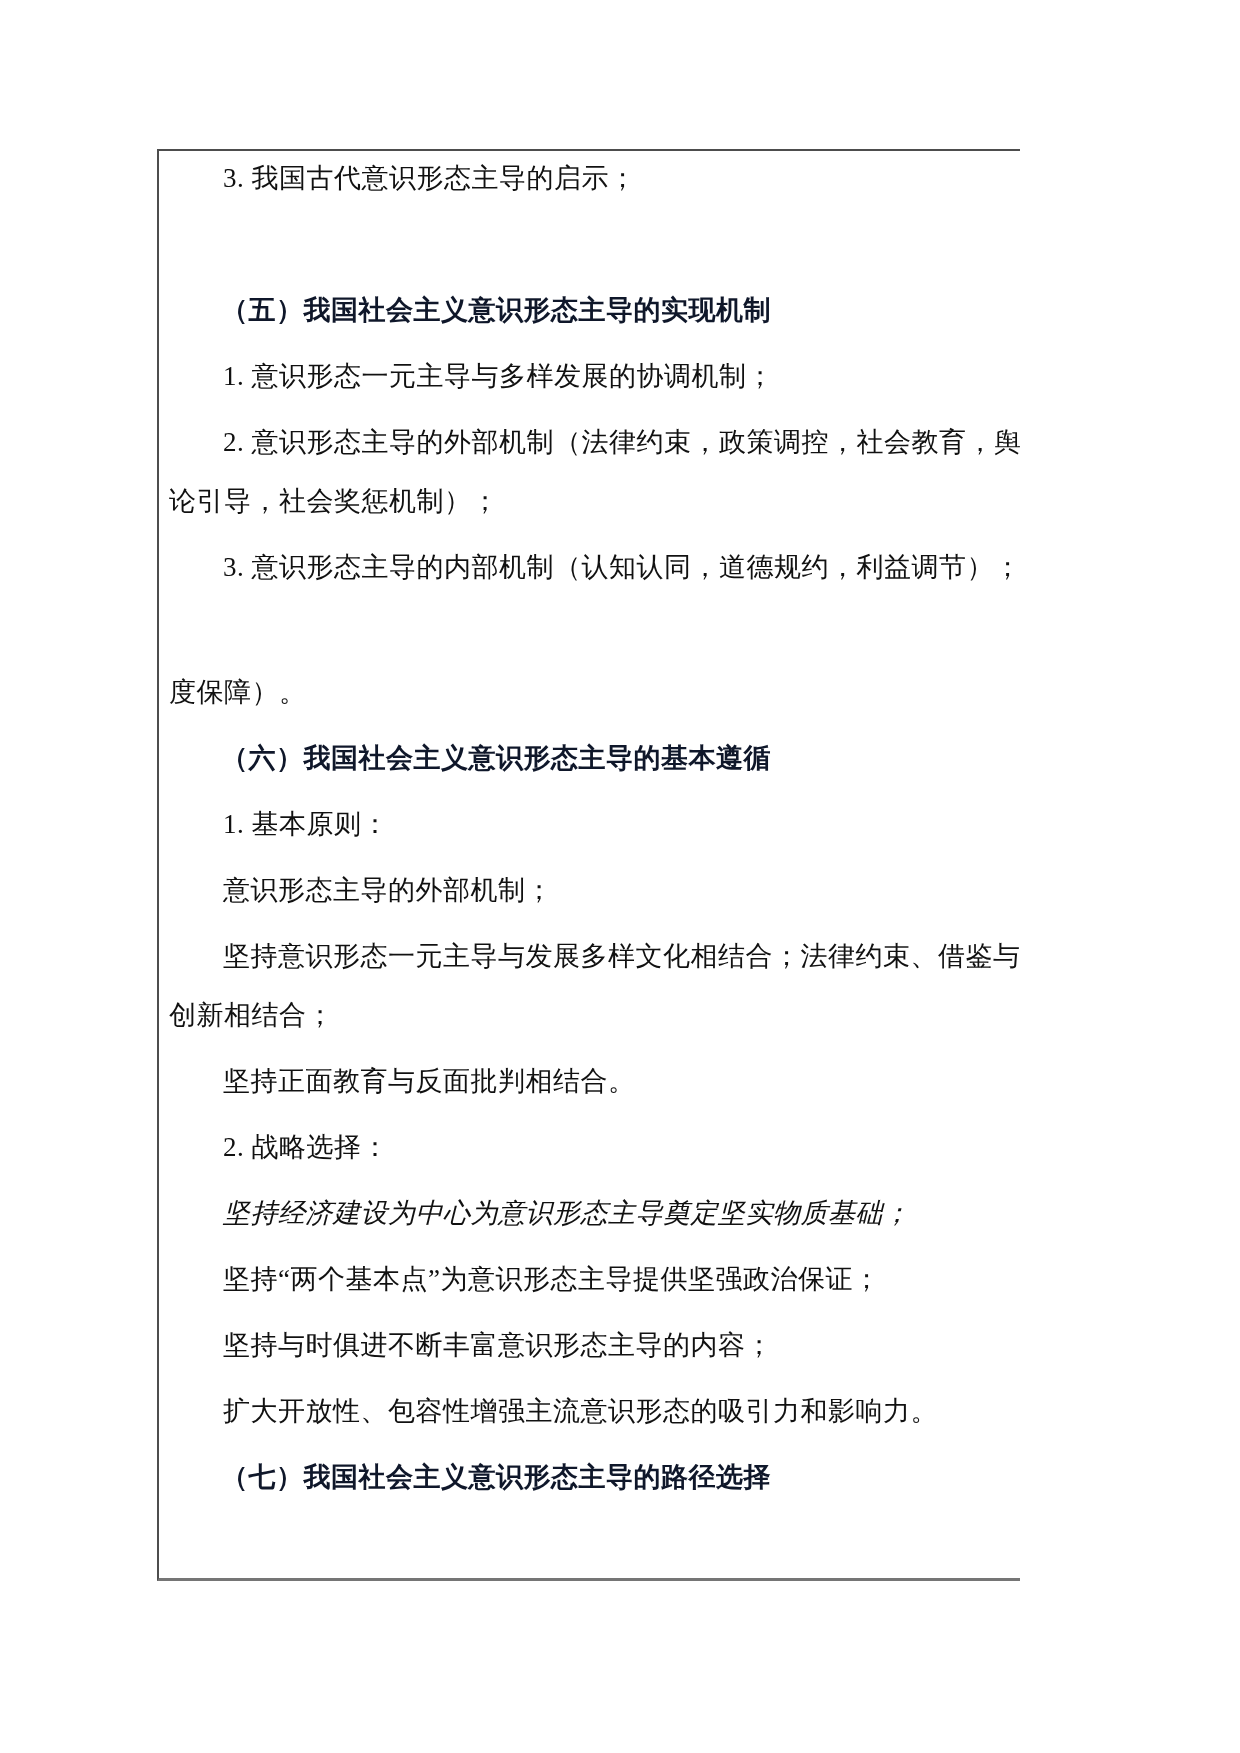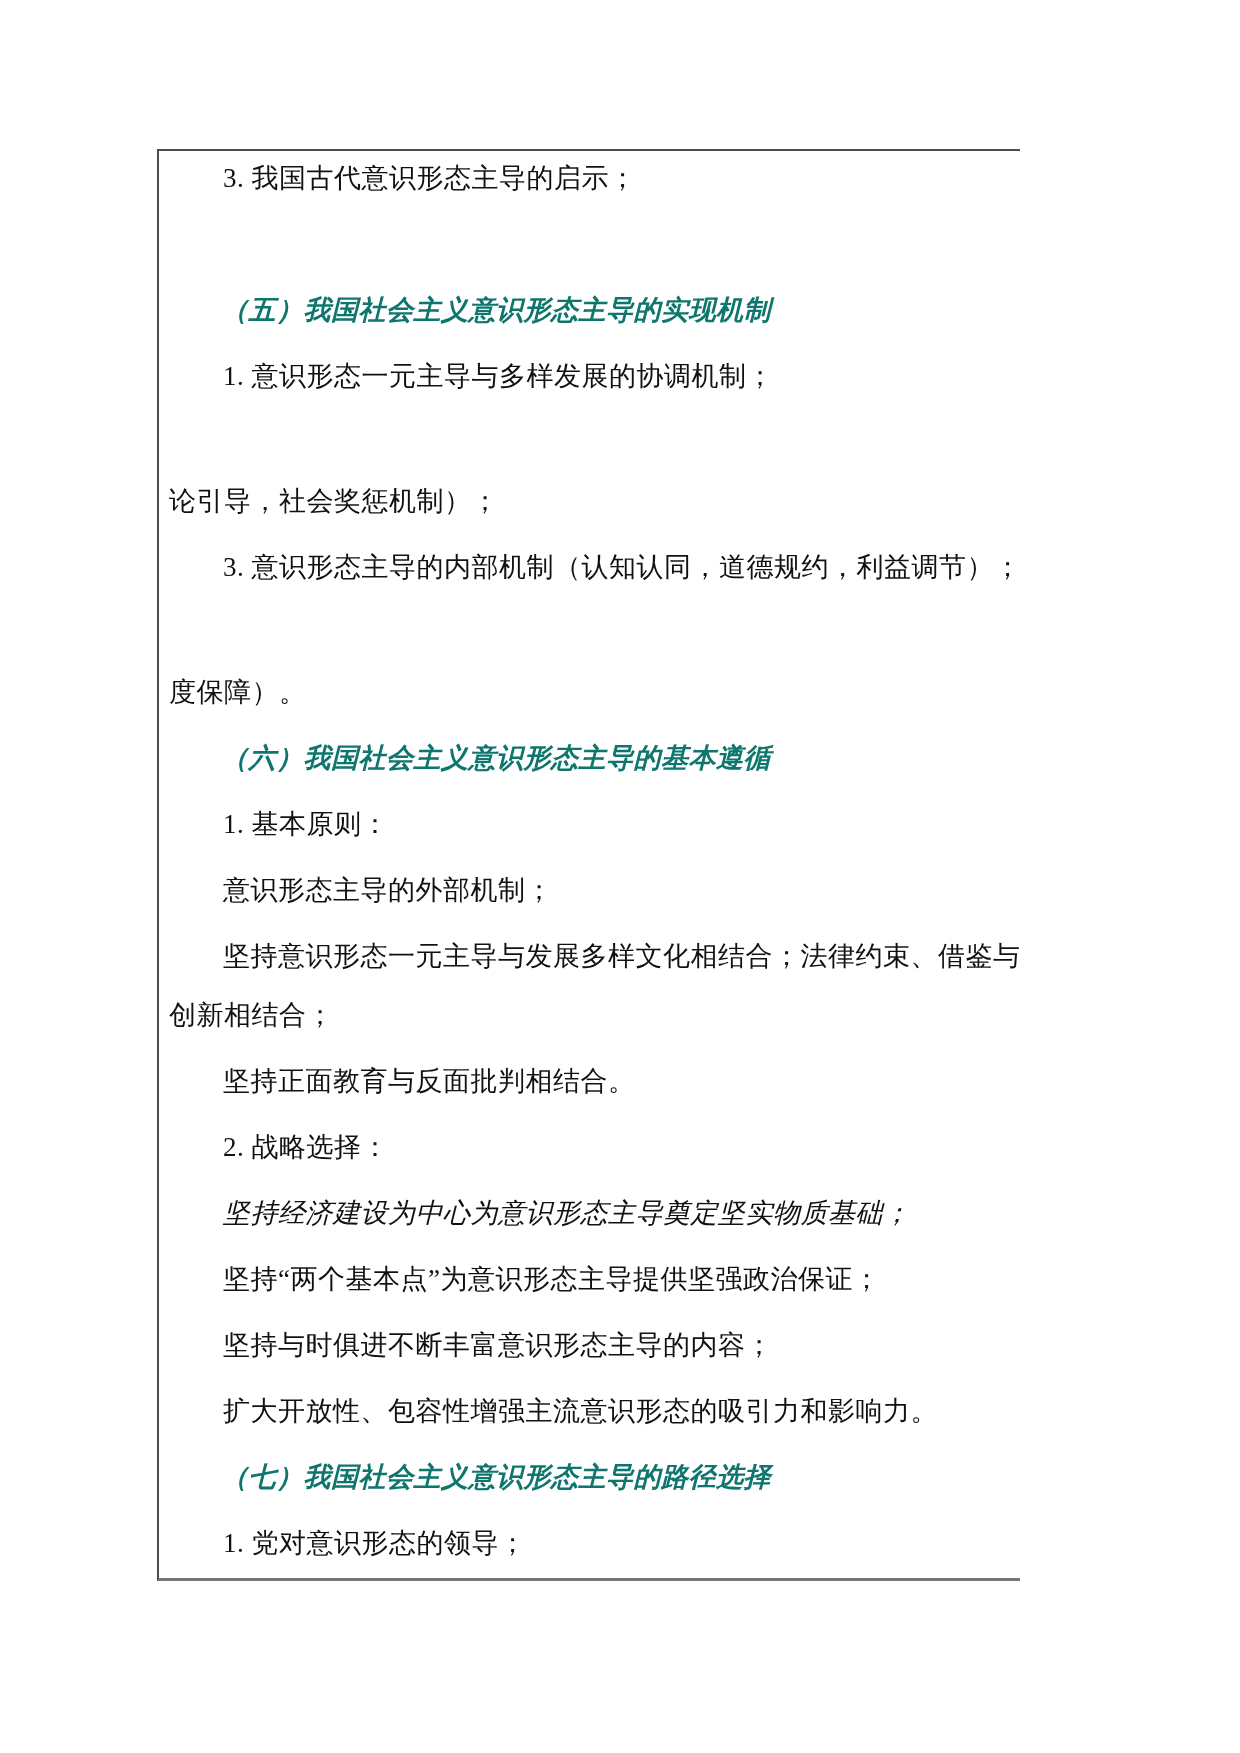--- a/index.html
+++ b/index.html
@@ -43,46 +43,45 @@
     white-space: nowrap;
     letter-spacing: 0.5px;
     color: #111111;
   }
   .doc-line.indent {
     padding-left: 54px;
   }
   .doc-line.heading {
     padding-left: 52px;
     font-weight: bold;
-    color: #0f766e;
-    font-style: italic;
+    color: #0f172a;
   }
   .doc-line.wrap {
     padding-left: 0;
   }
 </style>
 </head>
 <body>
 
 <div id="canvas">
   <div id="frame"></div>
   <div id="lines">
       <div class="doc-line indent" style="top: 159px;">3. 我国古代意识形态主导的启示；</div>
       <div class="doc-line heading" style="top: 291px;">（五）我国社会主义意识形态主导的实现机制</div>
       <div class="doc-line indent" style="top: 357px;">1. 意识形态一元主导与多样发展的协调机制；</div>
+      <div class="doc-line indent" style="top: 423px;">2. 意识形态主导的外部机制（法律约束，政策调控，社会教育，舆</div>
       <div class="doc-line wrap" style="top: 482px;">论引导，社会奖惩机制）；</div>
       <div class="doc-line indent" style="top: 548px;">3. 意识形态主导的内部机制（认知认同，道德规约，利益调节）；</div>
       <div class="doc-line wrap" style="top: 673px;">度保障）。</div>
       <div class="doc-line heading" style="top: 739px;">（六）我国社会主义意识形态主导的基本遵循</div>
       <div class="doc-line indent" style="top: 805px;">1. 基本原则：</div>
       <div class="doc-line indent" style="top: 871px;">意识形态主导的外部机制；</div>
       <div class="doc-line indent" style="top: 937px;">坚持意识形态一元主导与发展多样文化相结合；法律约束、借鉴与</div>
       <div class="doc-line wrap" style="top: 996px;">创新相结合；</div>
       <div class="doc-line indent" style="top: 1062px;">坚持正面教育与反面批判相结合。</div>
       <div class="doc-line indent" style="top: 1128px;">2. 战略选择：</div>
       <div class="doc-line indent" style="top: 1194px; font-style: italic;">坚持经济建设为中心为意识形态主导奠定坚实物质基础；</div>
       <div class="doc-line indent" style="top: 1326px;">坚持与时俱进不断丰富意识形态主导的内容；</div>
       <div class="doc-line indent" style="top: 1260px;">坚持“两个基本点”为意识形态主导提供坚强政治保证；</div>
       <div class="doc-line indent" style="top: 1392px;">扩大开放性、包容性增强主流意识形态的吸引力和影响力。</div>
       <div class="doc-line heading" style="top: 1458px;">（七）我国社会主义意识形态主导的路径选择</div>
-      <div class="doc-line indent" style="top: 1524px;">1. 党对意识形态的领导；</div>
     </div>
 </div>
 
 </body></html>

